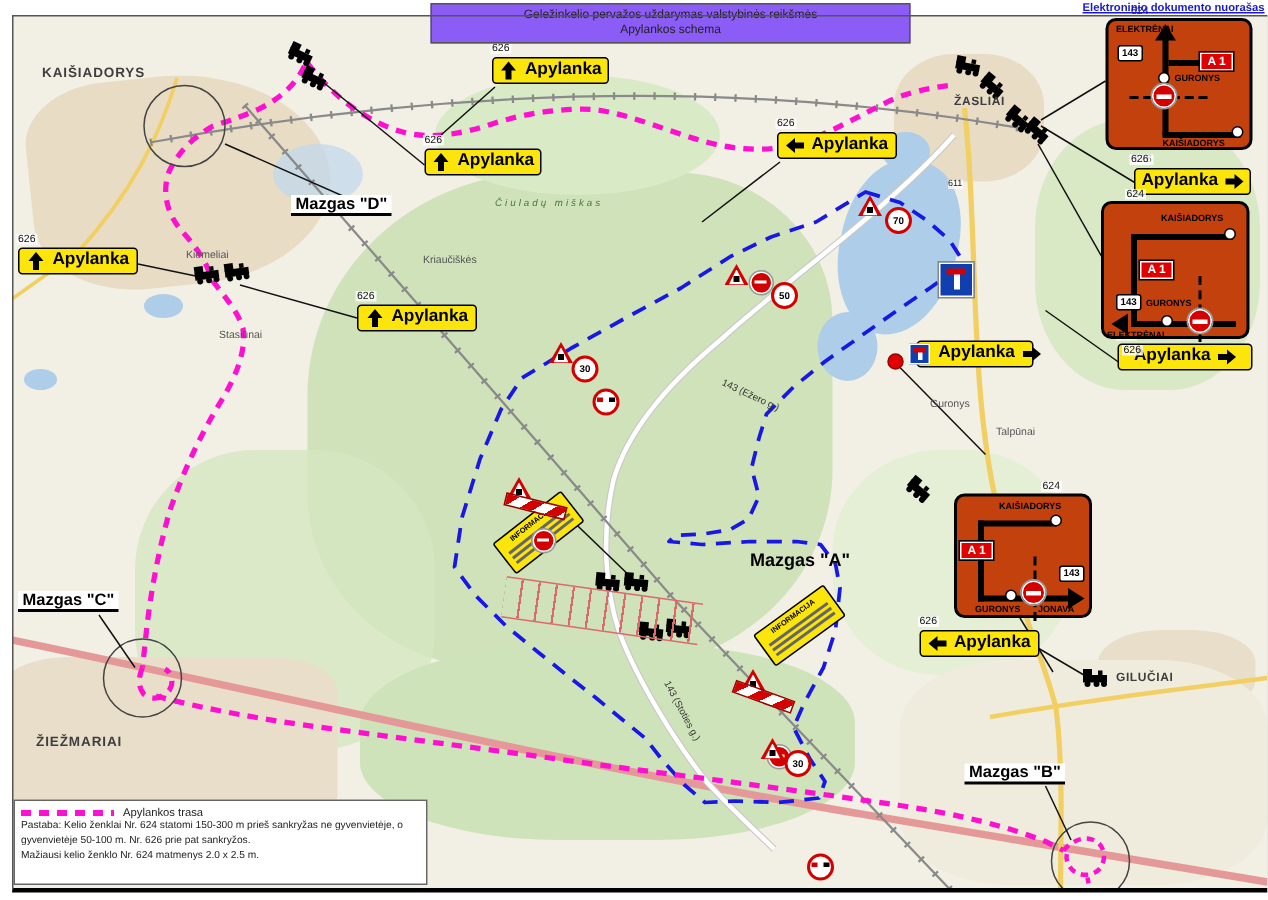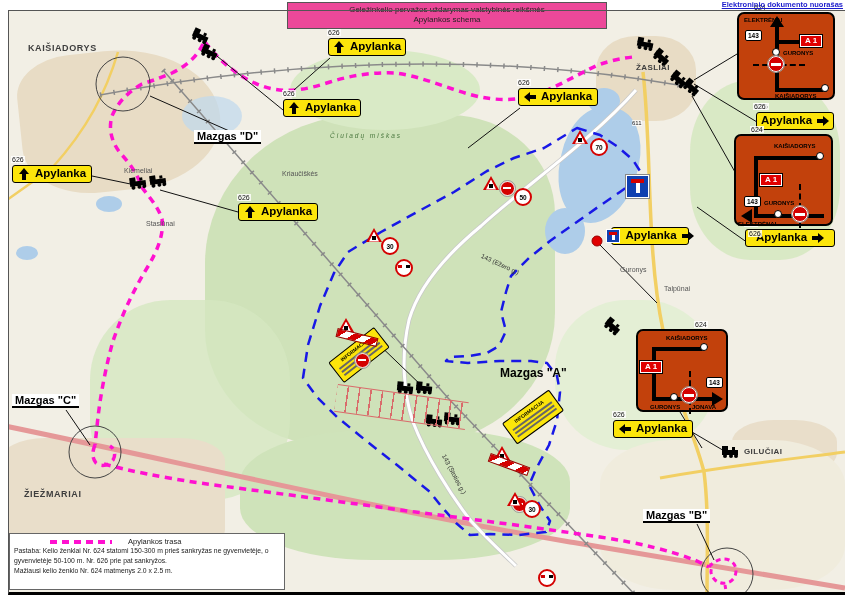--- a/index.html
+++ b/index.html
@@ -3,21 +3,21 @@
 <meta charset="utf-8">
 <style>
   html,body{margin:0;padding:0;background:#fff;font-family:"Liberation Sans",sans-serif;}
   #stage{position:relative;width:845px;height:600px;background:#fff;overflow:hidden;}
   #map{position:absolute;left:0;top:0;width:845px;height:600px;background:#F2EFE5;clip-path:inset(10px 0px 8px 8px);}
   .patch{position:absolute;}
   #frame{position:absolute;left:8px;top:10px;width:836px;height:581px;border:1px solid #555;border-bottom:3px solid #000;pointer-events:none;z-index:40;}
   svg{position:absolute;left:0;top:0;z-index:5;}
 
   
-  #titlebox{position:absolute;left:287px;top:2px;width:318px;background:#ec4899;border:1px solid #555;z-index:30;text-align:center;font-size:8px;line-height:1.3;color:#222;padding:2px 0;}
+  #titlebox{position:absolute;left:287px;top:2px;width:318px;background:#8b5cf6;border:1px solid #555;z-index:30;text-align:center;font-size:8px;line-height:1.3;color:#222;padding:2px 0;}
   #watermark{position:absolute;right:2px;top:0px;z-index:30;font-size:7.5px;font-weight:bold;color:#1a1acc;text-decoration:underline;}
 
   
   .apy{position:absolute;height:18px;background:#FCE50B;border:1.5px solid #000;border-radius:3px;display:flex;align-items:center;justify-content:center;gap:5px;z-index:20;box-sizing:border-box;}
   .apy .lbl{font-size:11.5px;font-weight:bold;color:#000;line-height:1;}
   .apy .code{position:absolute;top:-10px;left:-2px;font-size:7px;color:#111;background:rgba(255,255,255,.8);padding:0 1px;line-height:1;}
   .sarr{position:relative;width:12px;height:12px;display:inline-block;flex:none;}
   .sarr.up::before{content:'';position:absolute;left:1px;top:0;border-left:5px solid transparent;border-right:5px solid transparent;border-bottom:6px solid #000;}
   .sarr.up::after{content:'';position:absolute;left:4px;top:5px;width:4px;height:7px;background:#000;}
   .sarr.left::before{content:'';position:absolute;top:1px;left:0;border-top:5px solid transparent;border-bottom:5px solid transparent;border-right:6px solid #000;}
@@ -78,21 +78,21 @@
   .board .btitle{font-size:5px;font-weight:bold;color:#000;text-align:center;line-height:1.2;}
   .board .bline{height:2px;background:#666;margin:2px 2px;}
 
   
   #hatch{position:absolute;left:338px;top:384px;width:132px;height:26px;z-index:8;transform:rotate(8deg);transform-origin:0 0;
     border-top:1.5px solid #D96B6B;border-bottom:1.5px solid #D96B6B;
     background:repeating-linear-gradient(90deg,transparent 0 10px,#D96B6B 10px 11.5px);}
 
   
   #legend{position:absolute;left:9px;top:533px;width:276px;height:57px;background:#fff;border:1px solid #666;z-index:26;padding:3px 4px;box-sizing:border-box;}
-  #legend .row1{display:flex;align-items:center;gap:16px;margin-left:36px;}
+  #legend .row1{display:flex;align-items:center;gap:6px;}
   #legend .swatch{width:62px;height:4px;background:repeating-linear-gradient(90deg,#FF10D0 0 7px,transparent 7px 12px);}
   #legend .rlabel{font-size:7.5px;color:#222;}
   #legend .note{font-size:6.8px;color:#222;line-height:1.45;}
 </style>
 </head>
 <body>
 
 <div id="stage">
 
   <div id="map">

